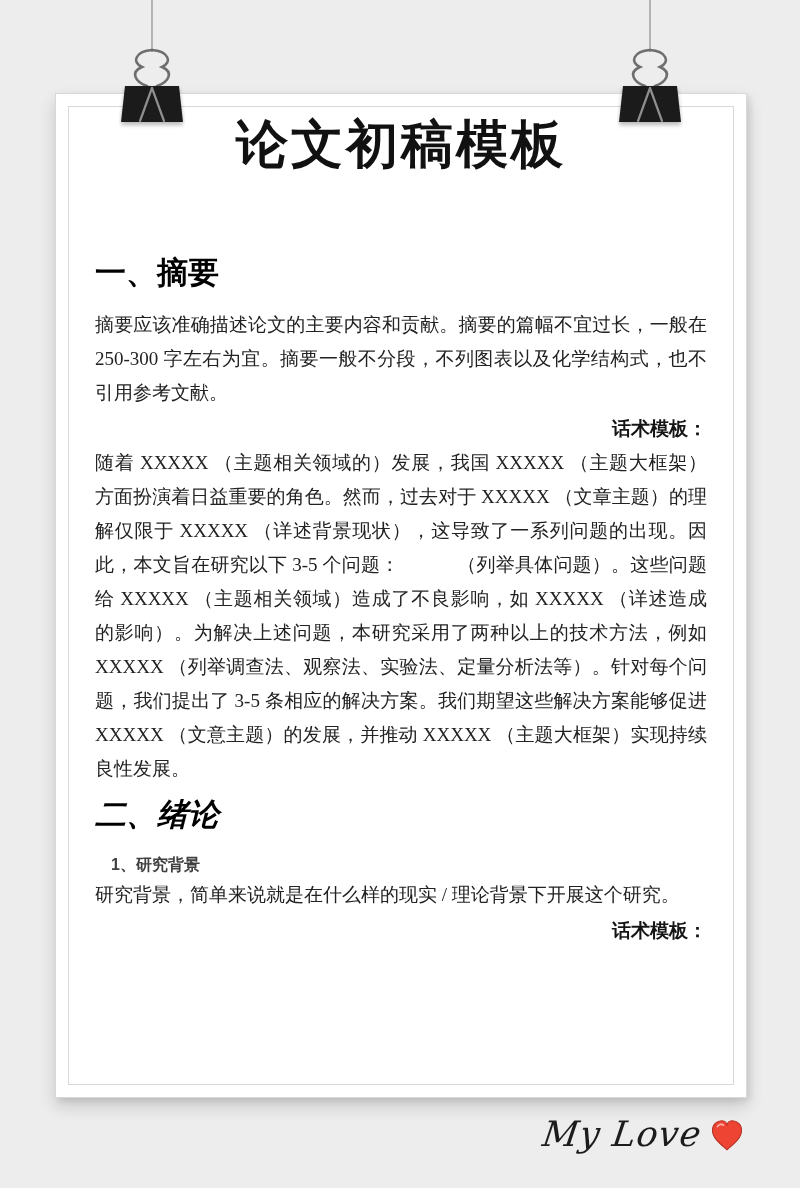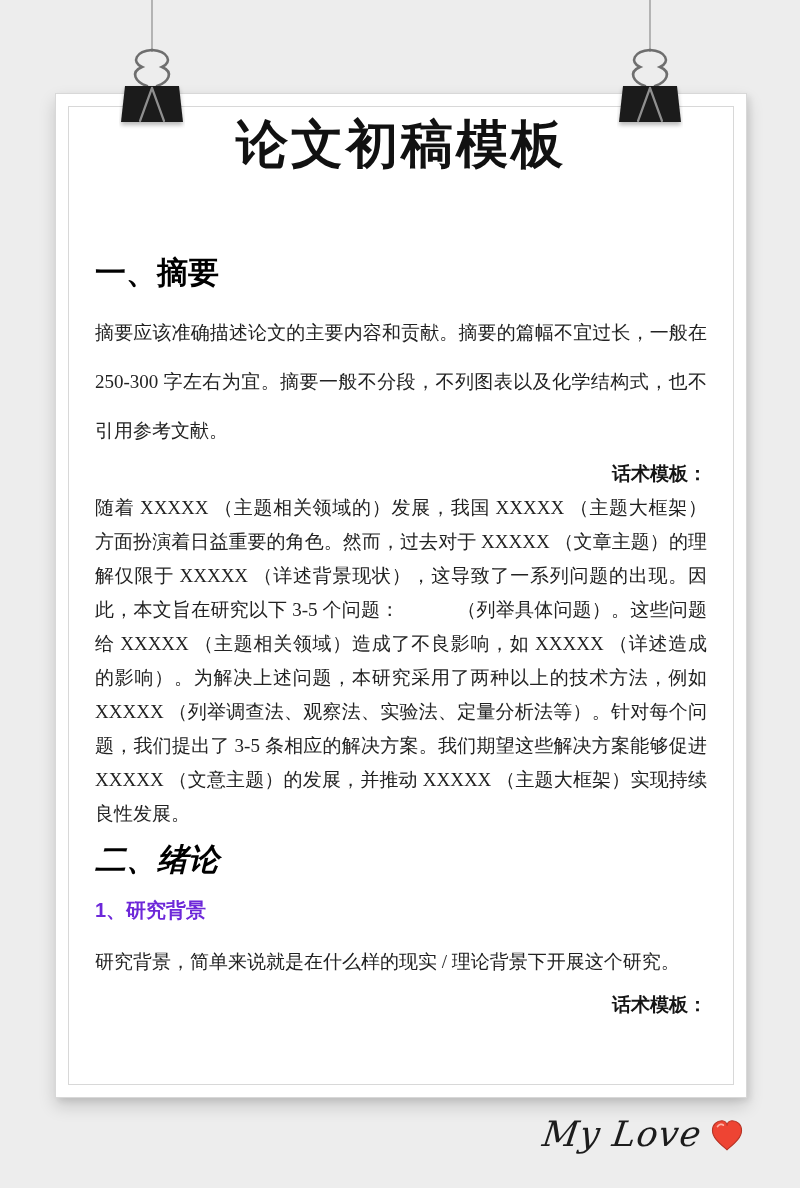--- a/index.html
+++ b/index.html
@@ -50,35 +50,35 @@
   .sec-heading{
     margin:82px 0 0 0;
     font-family:"Liberation Sans","DejaVu Sans",sans-serif;
     font-weight:bold;
     font-size:31px;
     line-height:30px;
     color:#000000;
   }
   .sec-heading.second{margin-top:14px;font-style:italic;}
   .sub-heading{
-    margin:22px 0 0 0;
+    margin:22px 0 0 16px;
     font-family:"Liberation Sans","DejaVu Sans",sans-serif;
     font-weight:bold;
-    font-size:20px;
+    font-size:16px;
     line-height:26px;
-    color:#6d28d9;
+    color:#404040;
   }
   .body-par{
     margin:20px 0 0 0;
     font-size:19px;
-    line-height:49px;
+    line-height:34px;
     text-align:justify;
     color:#222;
   }
-  .body-par.tight{margin-top:14px;}
+  .body-par.tight{margin-top:0;}
   .tpl-label{
     margin:2px 0 0 0;
     font-family:"Liberation Sans","DejaVu Sans",sans-serif;
     font-weight:bold;
     font-size:19px;
     line-height:34px;
     color:#151515;
     text-align:right;
   }
   .tpl-par{

